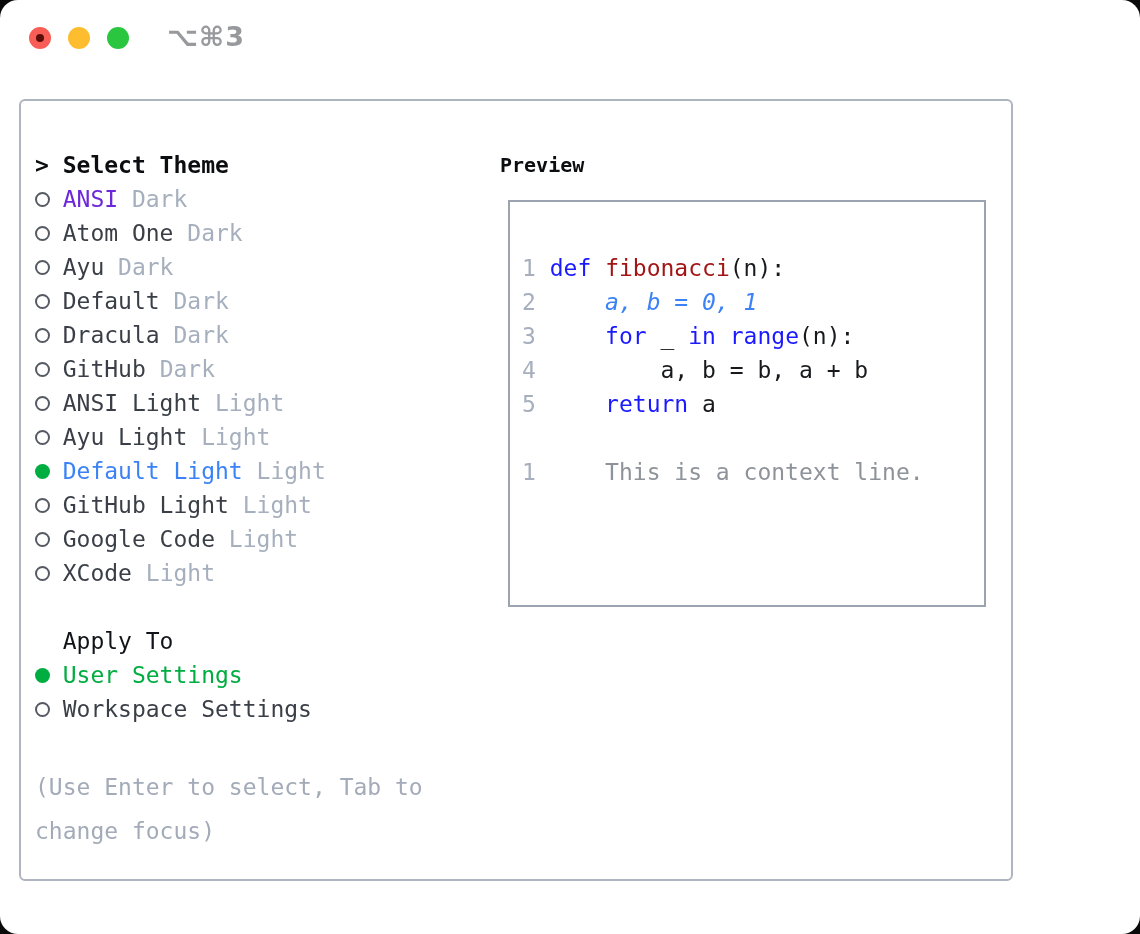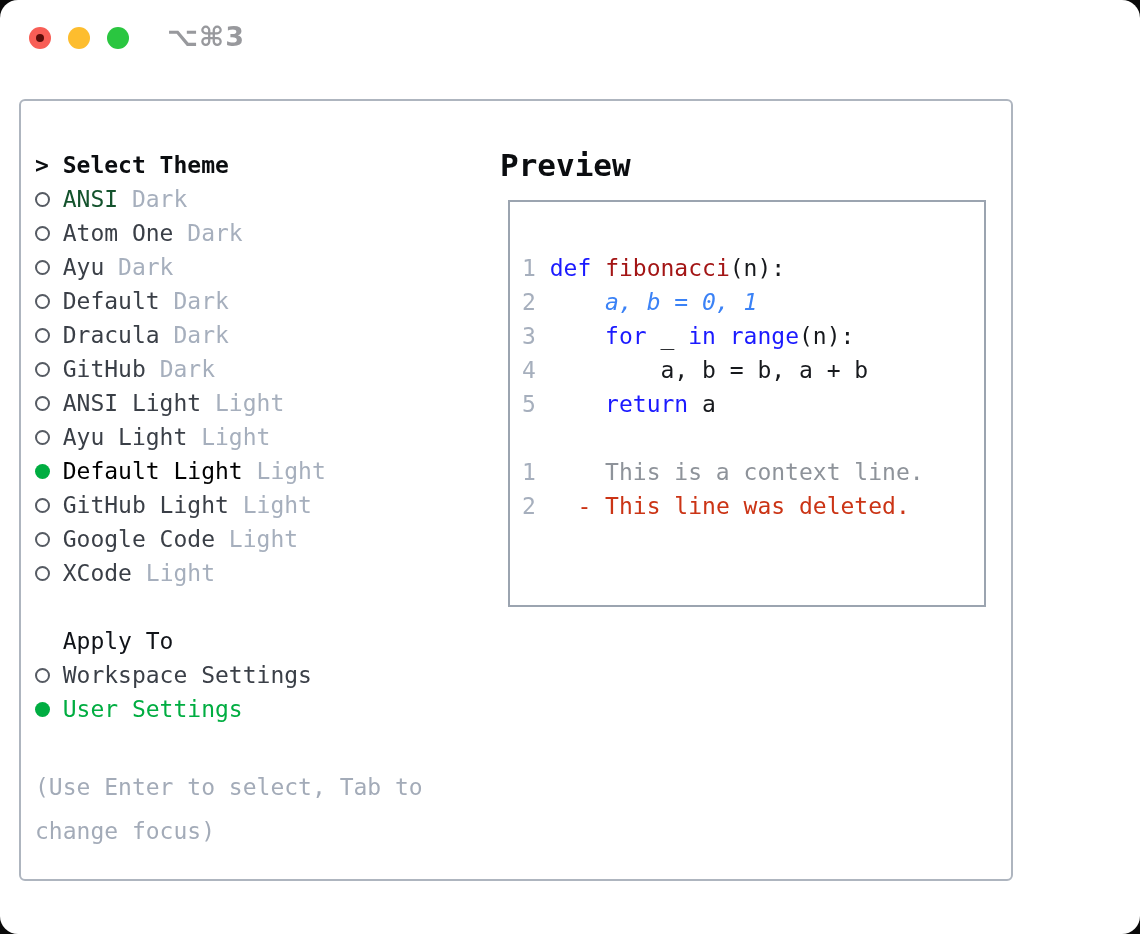--- a/index.html
+++ b/index.html
@@ -48,21 +48,21 @@
   }
   .circle.sel { border:none; }
   .hdr-text { font-weight:bold; color:#0b0d10; }
   .subhdr-text { color:#101318; }
   .tag { margin-left:13.85px; }
   .help-line { font-size:23px; line-height:34px; height:34px; white-space:pre;margin-top:10px; }
   
   .preview-title {
     position:absolute; left:479px; top:47px; height:34px;
     display:flex; align-items:center;
-    font-size:31px; font-weight:bold; color:#0b0d10; white-space:pre;
+    font-size:20px; font-weight:bold; color:#0b0d10; white-space:pre;
   }
   .preview-box {
     position:absolute; left:487px; top:99px; width:478px; height:407px;
     border:2px solid #9ba4b0; box-sizing:border-box;
     padding:49px 0 0 12px; overflow:hidden;
   }
   .code-line { height:34px; font-size:23px; line-height:34px; white-space:pre; }
 </style>
 </head>
 <body>
@@ -82,21 +82,21 @@
     <div class="main-box">
 
       <div class="left-panel">
         <div class="row">
           <span class="mark caret">&gt;</span>
           <span class="hdr-text">Select Theme</span>
         </div>
         <div id="theme-list">
   <div class="row theme-row">
     <span class="mark"><span class="circle"></span></span>
-    <span class="name" style="color: #14532d;">ANSI</span>
+    <span class="name" style="color: #6d28d9;">ANSI</span>
     <span class="tag" style="color: rgb(166, 175, 189);">Dark</span>
   </div>
 
   <div class="row theme-row">
     <span class="mark"><span class="circle"></span></span>
     <span class="name" style="color: rgb(58, 63, 71);">Atom One</span>
     <span class="tag" style="color: rgb(166, 175, 189);">Dark</span>
   </div>
 
   <div class="row theme-row">
@@ -130,21 +130,21 @@
   </div>
 
   <div class="row theme-row">
     <span class="mark"><span class="circle"></span></span>
     <span class="name" style="color: rgb(58, 63, 71);">Ayu Light</span>
     <span class="tag" style="color: rgb(166, 175, 189);">Light</span>
   </div>
 
   <div class="row theme-row">
     <span class="mark"><span class="circle sel" style="background: rgb(0, 173, 65);"></span></span>
-    <span class="name" style="color: #000000;">Default Light</span>
+    <span class="name" style="color: #3b82f6;">Default Light</span>
     <span class="tag" style="color: rgb(166, 175, 189);">Light</span>
   </div>
 
   <div class="row theme-row">
     <span class="mark"><span class="circle"></span></span>
     <span class="name" style="color: rgb(58, 63, 71);">GitHub Light</span>
     <span class="tag" style="color: rgb(166, 175, 189);">Light</span>
   </div>
 
   <div class="row theme-row">
@@ -159,46 +159,45 @@
     <span class="tag" style="color: rgb(166, 175, 189);">Light</span>
   </div>
 </div>
         <div class="row blank"></div>
         <div class="row">
           <span class="mark"></span>
           <span class="subhdr-text">Apply To</span>
         </div>
         <div id="apply-list">
   <div class="row apply-row">
-    <span class="mark"><span class="circle"></span></span>
-    <span class="name" style="color: rgb(58, 63, 71);">Workspace Settings</span>
-  </div>
-
-  <div class="row apply-row">
     <span class="mark"><span class="circle sel" style="background: rgb(0, 173, 65);"></span></span>
     <span class="name" style="color: rgb(0, 173, 65);">User Settings</span>
+  </div>
+
+  <div class="row apply-row">
+    <span class="mark"><span class="circle"></span></span>
+    <span class="name" style="color: rgb(58, 63, 71);">Workspace Settings</span>
   </div>
 </div>
         <div class="row blank"></div>
         <div id="help-text">
             <div class="help-line" style="color: rgb(163, 171, 184);">(Use Enter to select, Tab to</div>
             <div class="help-line" style="color: rgb(163, 171, 184);">change focus)</div>
           </div>
       </div>
 
       <div class="preview-title">Preview</div>
 
       <div class="preview-box">
         <div id="preview-lines">
             <div class="code-line"><span style="color: rgb(166, 175, 189);">1</span><span style="color: rgb(23, 25, 29);"> </span><span style="color: rgb(27, 26, 255);">def</span><span style="color: rgb(23, 25, 29);"> </span><span style="color: rgb(163, 21, 21);">fibonacci</span><span style="color: rgb(23, 25, 29);">(n):</span></div>
             <div class="code-line"><span style="color: rgb(166, 175, 189);">2</span><span style="color: #3b82f6; font-style: italic;">     a, b = 0, 1</span></div>
             <div class="code-line"><span style="color: rgb(166, 175, 189);">3</span><span style="color: rgb(23, 25, 29);">     </span><span style="color: rgb(27, 26, 255);">for</span><span style="color: rgb(23, 25, 29);"> _ </span><span style="color: rgb(27, 26, 255);">in</span><span style="color: rgb(23, 25, 29);"> </span><span style="color: rgb(27, 26, 255);">range</span><span style="color: rgb(23, 25, 29);">(n):</span></div>
             <div class="code-line"><span style="color: rgb(166, 175, 189);">4</span><span style="color: rgb(23, 25, 29);">         a, b = b, a + b</span></div>
             <div class="code-line"><span style="color: rgb(166, 175, 189);">5</span><span style="color: rgb(23, 25, 29);">     </span><span style="color: rgb(27, 26, 255);">return</span><span style="color: rgb(23, 25, 29);"> a</span></div>
             <div class="code-line"></div>
             <div class="code-line"><span style="color: rgb(166, 175, 189);">1</span><span style="color: rgb(142, 147, 154);">     This is a context line.</span></div>
-            <div class="code-line"><span style="color: rgb(166, 175, 189);">2</span><span style="color: rgb(23, 25, 29);">   </span><span style="color: rgb(203, 52, 21);">- This line was deleted.</span></div>
           </div>
       </div>
 
     </div>
   </div>
 </div>
 
 </body></html>

